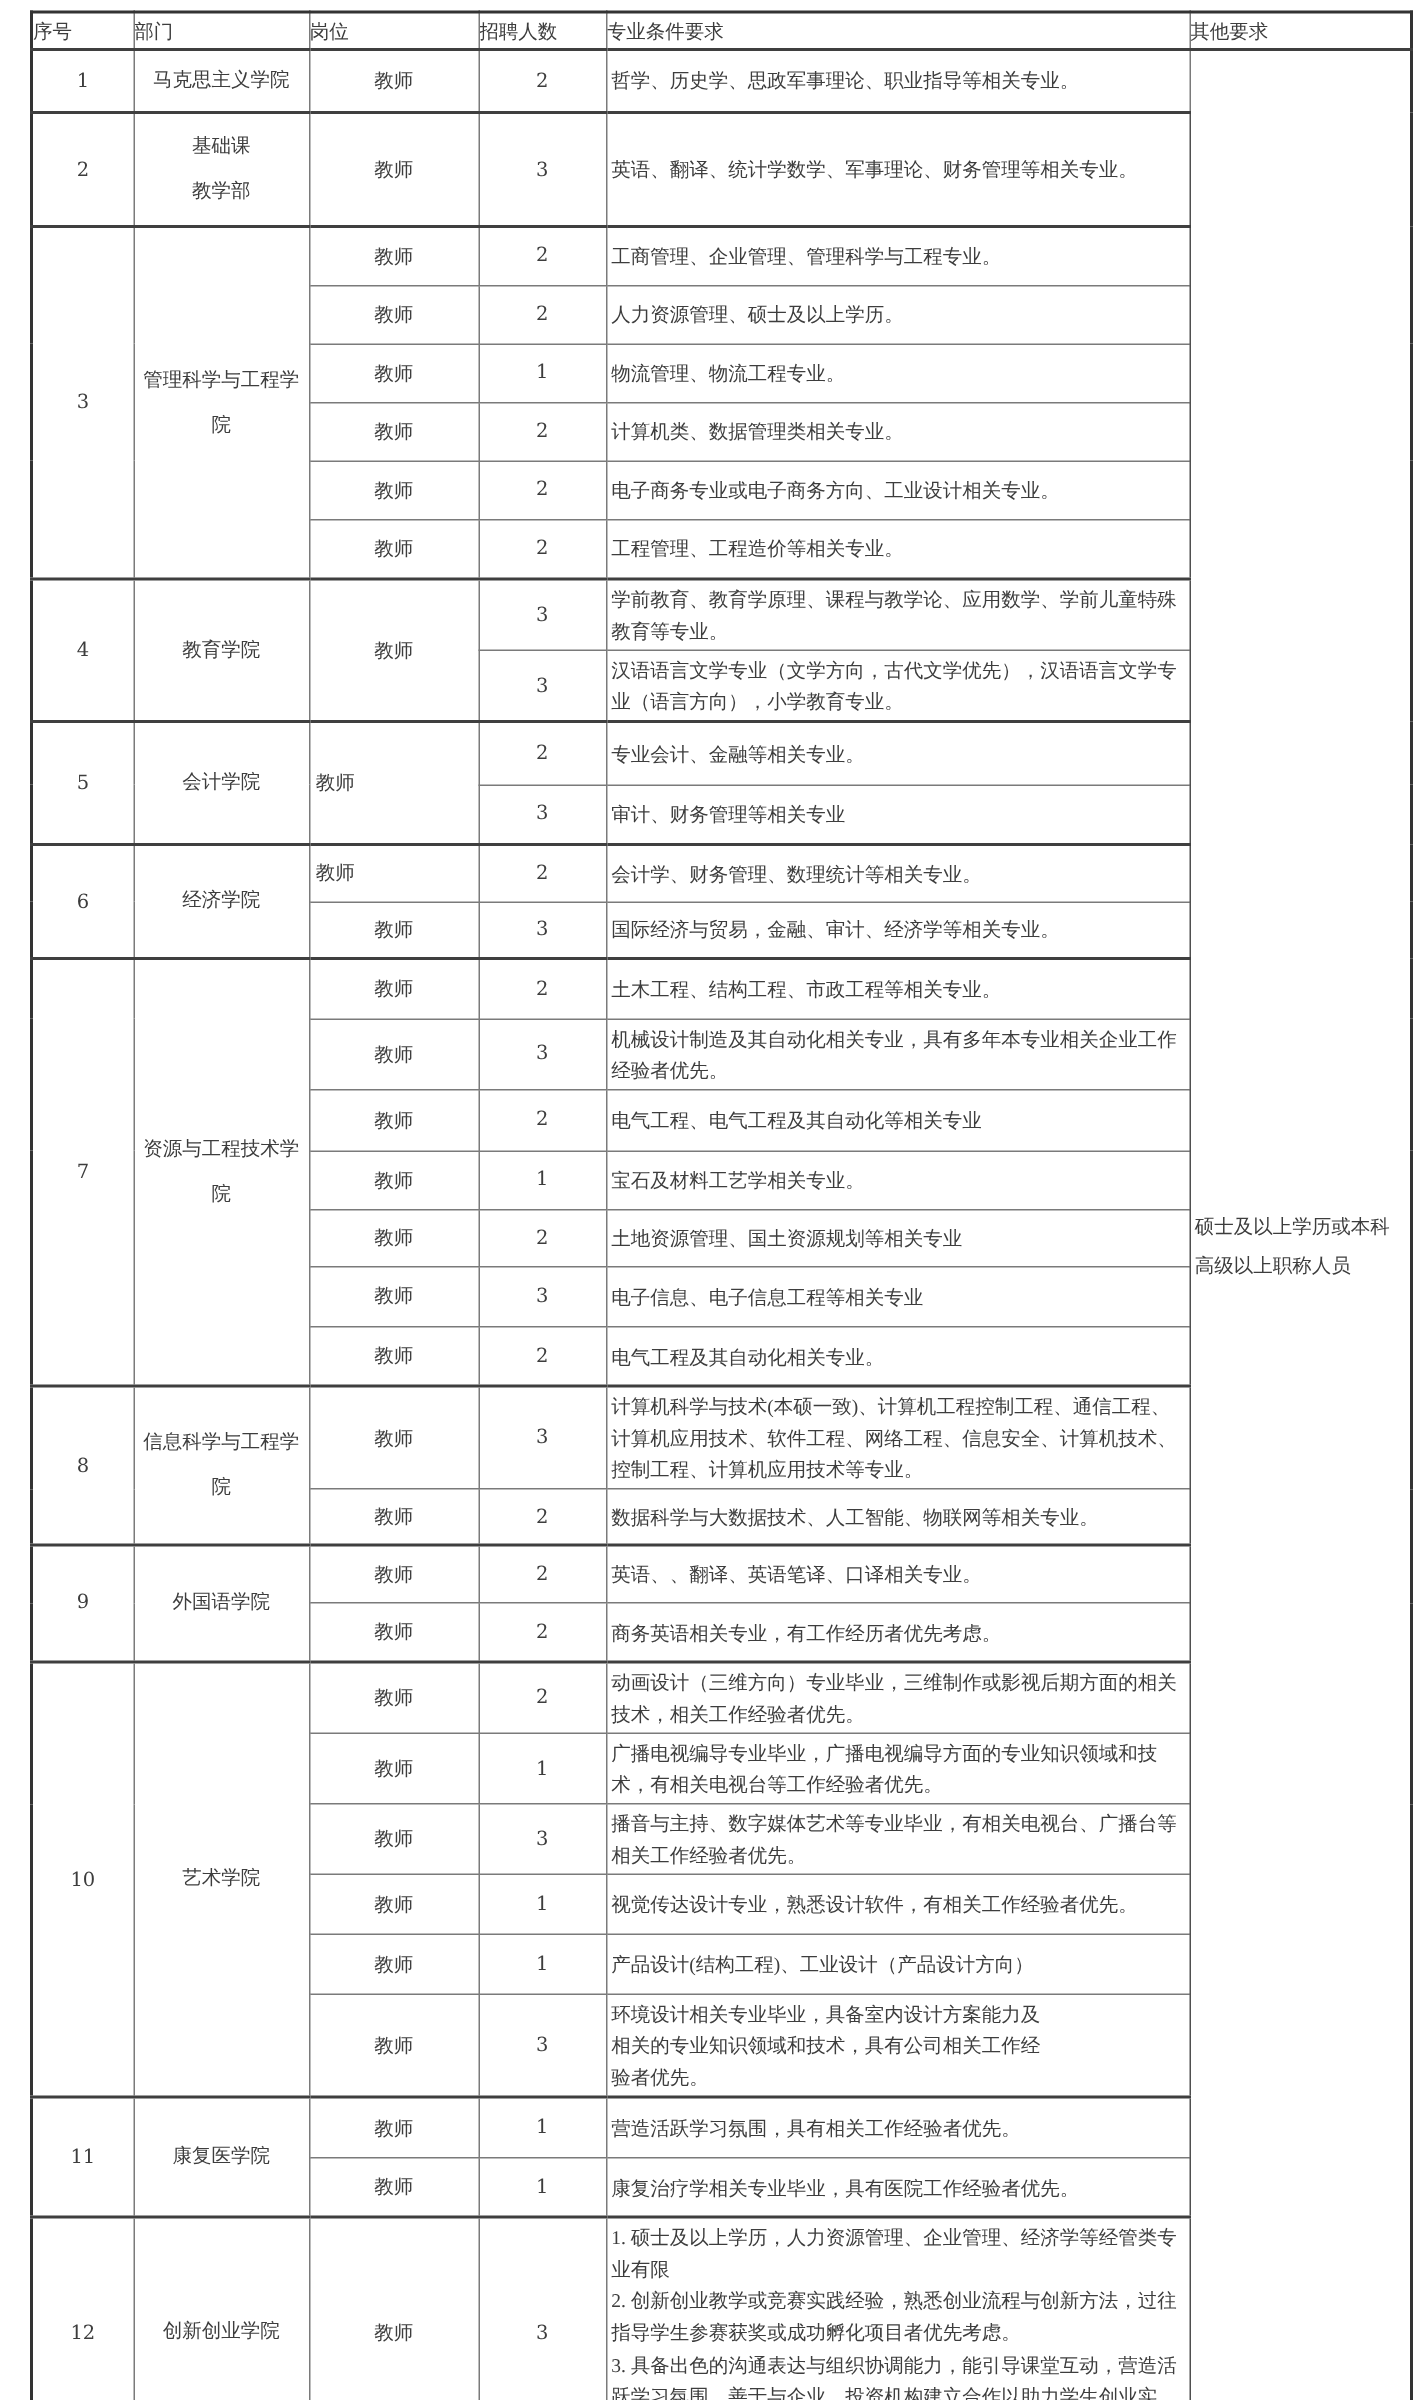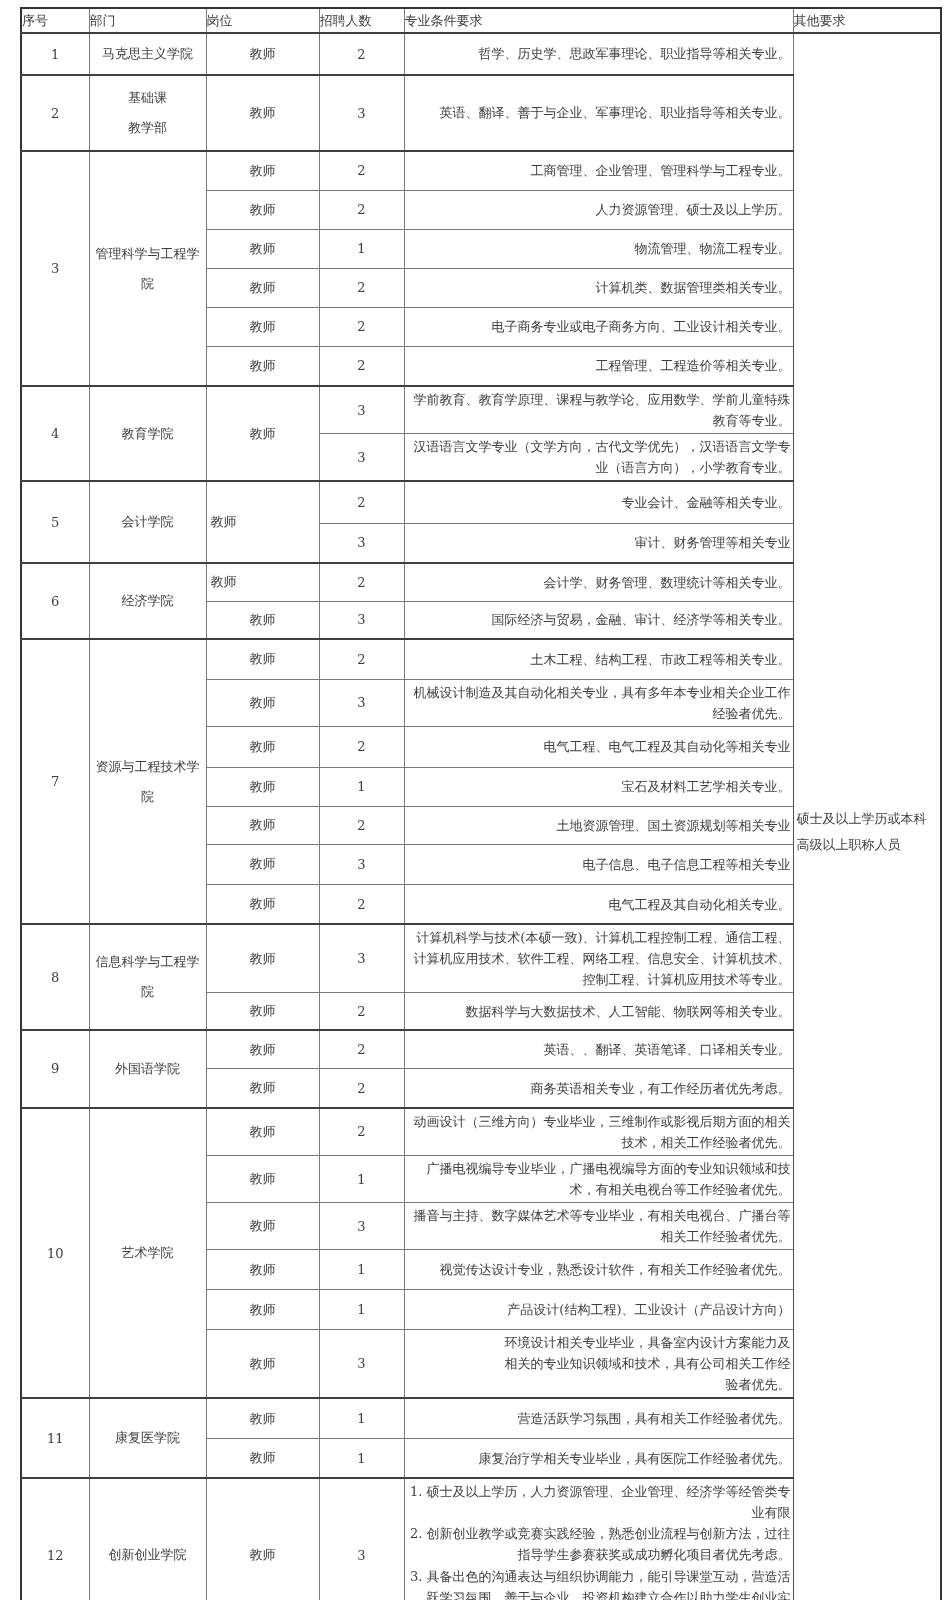--- a/index.html
+++ b/index.html
@@ -19,22 +19,22 @@
     vertical-align:middle;
     overflow:hidden;
     padding:0;
   }
   thead th{border-bottom:2px solid #3f3f3f;text-align:left;height:23px;}
   tr.sec>td{border-top:2px solid #3f3f3f;}
   .c{text-align:center;}
   .dept{text-align:center;white-space:pre-line;line-height:2.3;}
   .post-left{text-align:left;padding-left:4px;}
   .req{
-    text-align:right;padding:2px 2px 2px 3px;line-height:1.62;
-    white-space:pre-wrap;word-break:break-all;
+    text-align:left;padding:2px 2px 2px 3px;line-height:1.62;
+    white-space:pre-wrap;word-break:break-all;font-family:Liberation Serif, serif;
   }
   .other{
     text-align:left;padding:0 3px;line-height:2.0;word-break:break-all;
     border-left:1px solid #4f4f4f;
   }
 </style>
 </head>
 <body>
 
 <div class="doc">
@@ -67,21 +67,21 @@
       <td class="req">哲学、历史学、思政军事理论、职业指导等相关专业。</td>
       <td class="other" rowspan="34">硕士及以上学历或本科高级以上职称人员</td>
     </tr>
 
     <tr class="sec" style="height:76px">
       <td class="c">2</td>
       <td class="dept">基础课
 教学部</td>
       <td class="c">教师</td>
       <td class="c">3</td>
-      <td class="req">英语、翻译、善于与企业、军事理论、职业指导等相关专业。</td>
+      <td class="req">英语、翻译、统计学数学、军事理论、财务管理等相关专业。</td>
     </tr>
 
     <tr class="sec" style="height:39px">
       <td class="c" rowspan="6">3</td>
       <td class="dept" rowspan="6">管理科学与工程学院</td>
       <td class="c">教师</td>
       <td class="c">2</td>
       <td class="req">工商管理、企业管理、管理科学与工程专业。</td>
     </tr>
     <tr style="height:39px">

